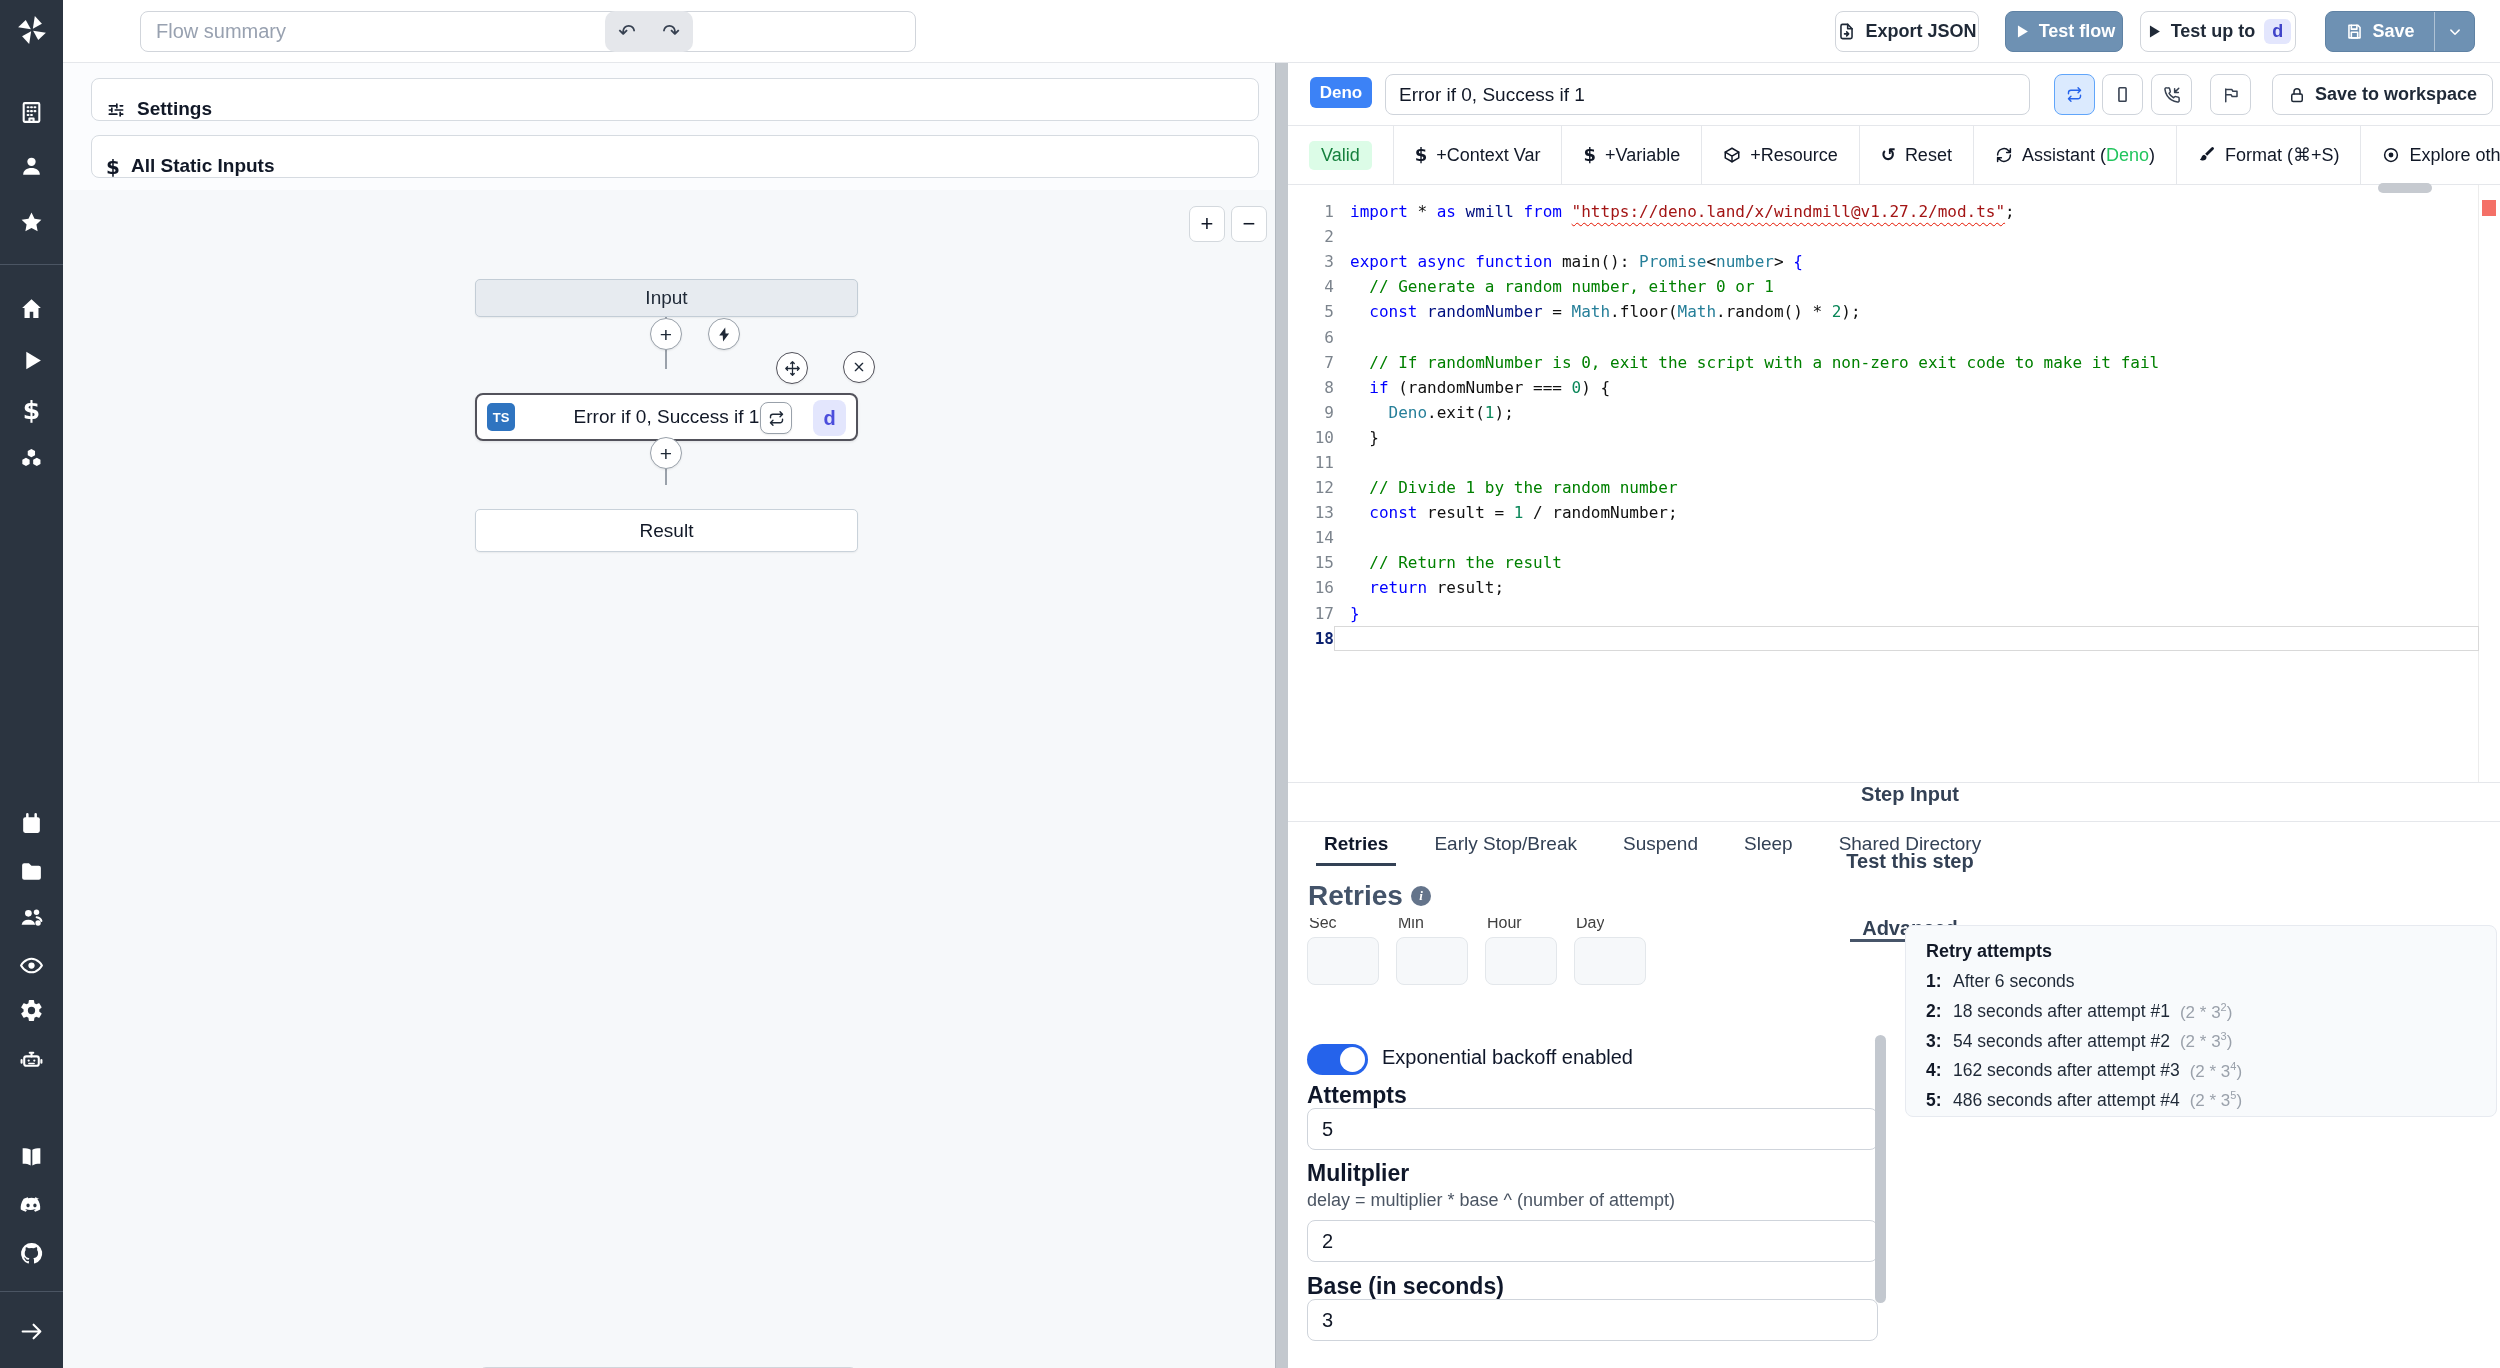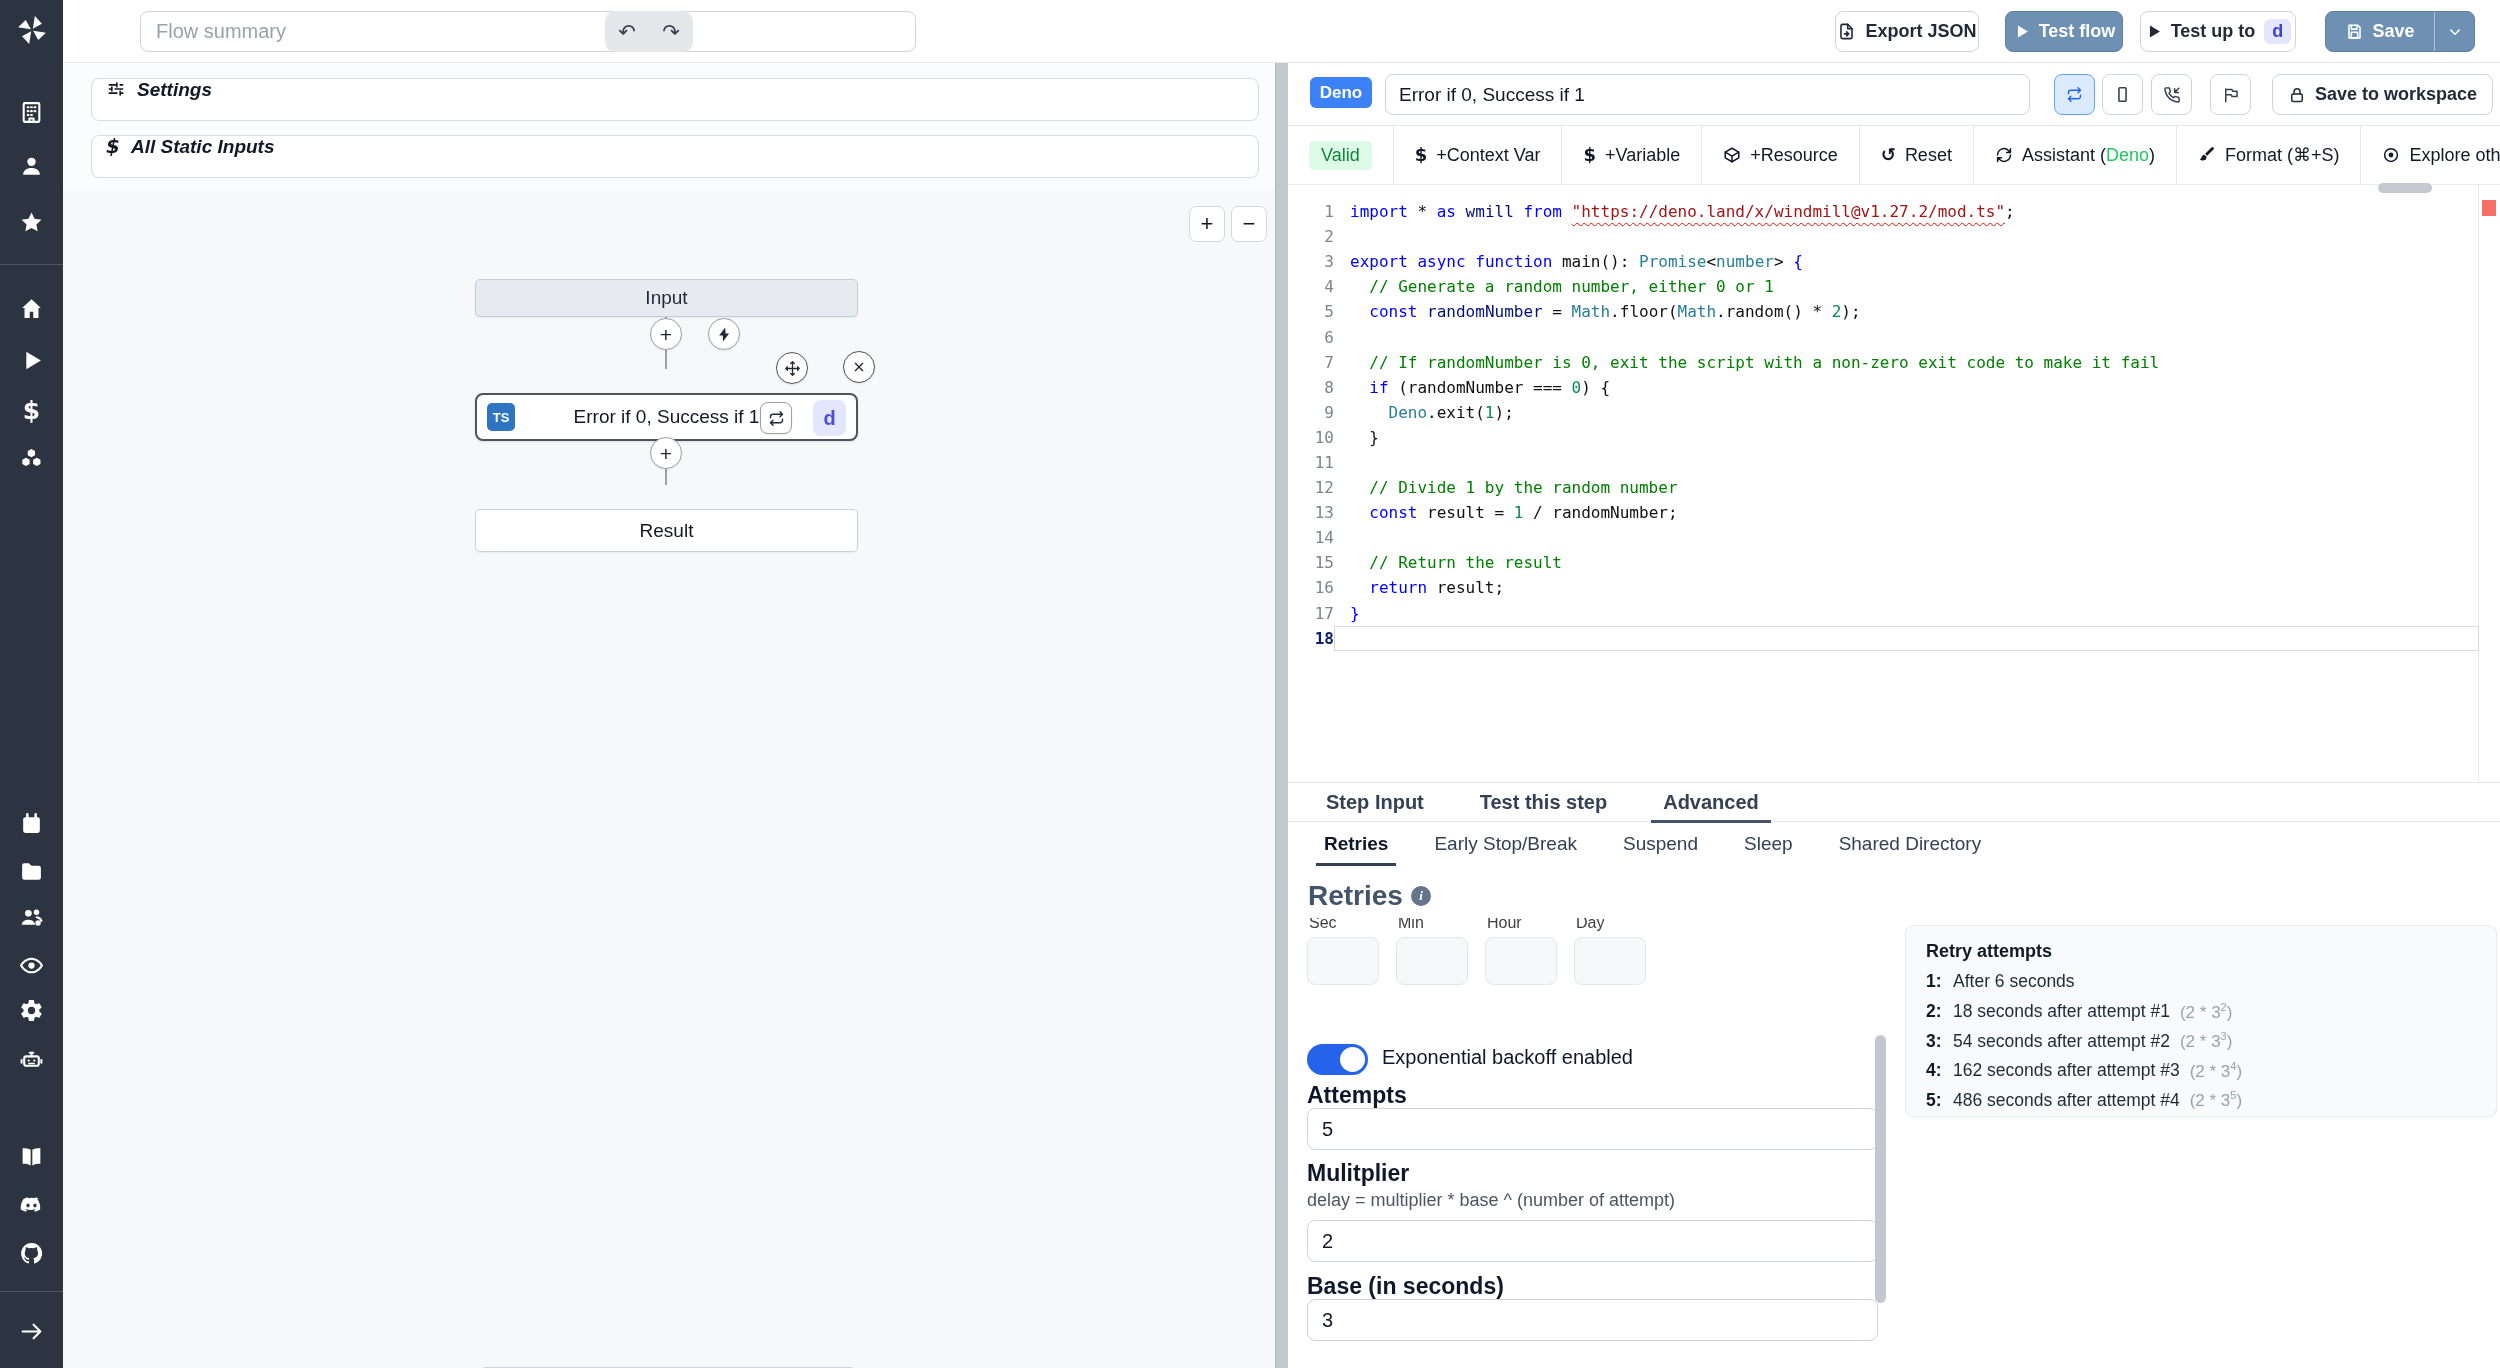--- a/index.html
+++ b/index.html
@@ -32,21 +32,21 @@
   #btn-export { left:1772px; width:144px; }
   #btn-testflow { left:1942px; width:118px; }
   #btn-testupto { left:2077px; width:156px; }
   .mini-badge { background:#e3e6fd; color:#4044c9; font-weight:700; font-size:18px; border-radius:6px; padding:2px 8px; }
   .save-split { position:absolute; left:2262px; top:11px; width:150px; height:41px; background:#6e91b3; border:1px solid #5f82a4; border-radius:8px; display:flex; color:#fff; overflow:hidden; }
   .save-main { flex:1; display:flex; align-items:center; justify-content:center; gap:8px; font-weight:700; font-size:18px; color:#fff; }
   .save-chev { width:40px; display:flex; align-items:center; justify-content:center; border-left:1px solid rgba(255,255,255,.45); color:#fff; }
 
   
   .left-pane { position:absolute; left:63px; top:63px; width:1212px; bottom:0; background:#fbfcfe; }
-  .card { position:absolute; left:28px; width:1168px; height:43px; background:#fff; border:1px solid #d6dbe1; border-radius:8px; display:flex; align-items:flex-start; gap:11px; padding:0 14px; font-weight:700; font-size:19px; color:#111827;font-style:italic; }
+  .card { position:absolute; left:28px; width:1168px; height:43px; background:#fff; border:1px solid #d6dbe1; border-radius:8px; display:flex; align-items:flex-end; gap:11px; padding:0 14px; font-weight:700; font-size:19px; color:#111827; }
   .canvas { position:absolute; left:0; right:0; top:127px; bottom:0; background:#f6f8fa; }
   .zoom-btn { position:absolute; top:16px; width:36px; height:36px; background:#fff; border:1px solid #d3d8dd; border-radius:7px; font-size:22px; color:#111827; display:flex; align-items:center; justify-content:center; }
   .conn { position:absolute; width:2px; background:#9aa1aa; left:602px; }
   .node { position:absolute; left:412px; width:383px; display:flex; align-items:center; justify-content:center; font-size:19px;margin-top:24px; }
   .node-input { top:65px; height:38px; background:#e7ebf0; border:1.5px solid #c3cdd6; border-radius:5px; color:#1f2937; box-shadow:0 1px 2px rgba(0,0,0,.06); }
   .node-step { top:179px; height:48px; background:#fff; border:2.5px solid #52525b; border-radius:8px; box-shadow:0 1px 3px rgba(0,0,0,.1); }
   .node-result { top:295px; height:43px; background:#fff; border:1.5px solid #c9d2da; border-radius:5px; box-shadow:0 1px 2px rgba(0,0,0,.06); }
   .ts-badge { position:absolute; left:10px; top:8px; width:28px; height:28px; background:#2f74c0; color:#fff; font-weight:700; font-size:13px; border-radius:5px; display:flex; align-items:center; justify-content:center; }
   .d-badge { position:absolute; right:10px; top:5px; width:33px; height:36px; background:#e3e6fd; color:#4b4ddc; font-weight:700; font-size:20px; border-radius:8px; display:flex; align-items:center; justify-content:center; }
   .g-circle { position:absolute; width:32px; height:32px; border-radius:50%; background:#fff; border:1.5px solid #99a1aa; display:flex; align-items:center; justify-content:center; color:#1f2937; box-shadow:0 1px 2px rgba(0,0,0,.08); }
@@ -78,21 +78,21 @@
   .cl .ct { margin-left:62px; }
   .cl.cur .ln { color:#0b216f; font-weight:700; }
   .cl.cur::after { content:""; position:absolute; left:46px; width:1143px; top:0; bottom:0; border:1px solid #d9d9d9; }
   .k{color:#0000ff} .p{color:#111111} .v{color:#001080} .t{color:#267f99} .c{color:#008000} .n{color:#098658}
   .u{color:#a31515; text-decoration:underline; text-decoration-style:wavy; text-decoration-color:#e51400; text-decoration-thickness:1px; text-underline-offset:5px;}
   .ruler-line { position:absolute; top:0; bottom:0; left:1190px; border-left:1px solid #ececec; }
   .err-mark { position:absolute; left:1194px; top:15px; width:14px; height:16px; background:#f47067; }
   .hscroll { position:absolute; left:1090px; top:-2px; width:54px; height:10px; background:#c6cad0; border-radius:5px; }
 
   
-  .tabs-row { position:absolute; left:0; right:0; top:719px; height:40px; border-top:1px solid #e5e7eb; border-bottom:1px solid #e5e7eb; display:flex; align-items:center; gap:44px; padding-left:32px; }
+  .tabs-row { position:absolute; left:0; right:0; top:719px; height:40px; border-top:1px solid #e5e7eb; border-bottom:1px solid #e5e7eb; display:flex; align-items:center; gap:44px; padding-left:32px;flex-direction:column; }
   .tab { font-size:20px; font-weight:600; color:#334155; position:relative; height:100%; display:flex; align-items:center; padding:0 6px; }
   .tab.active::after { content:""; position:absolute; left:-6px; right:-6px; bottom:-2px; height:3px; background:#475569; }
   .subtabs-row { position:absolute; left:0; right:0; top:759px; height:44px; display:flex; align-items:center; gap:38px; padding-left:32px; }
   .subtab { font-size:19px; font-weight:500; color:#334155; position:relative; height:100%; display:flex; align-items:center; padding:0 4px; }
   .subtab.active { color:#0f172a; font-weight:600; }
   .subtab.active::after { content:""; position:absolute; left:-4px; right:-4px; bottom:0; height:3px; background:#334155; }
 
   
   .adv { position:absolute; left:0; right:0; top:803px; bottom:0; overflow:hidden; }
   .retries-h { position:absolute; left:20px; top:14px; font-size:28px; font-weight:700; color:#44546a; display:flex; align-items:center; gap:8px; }

